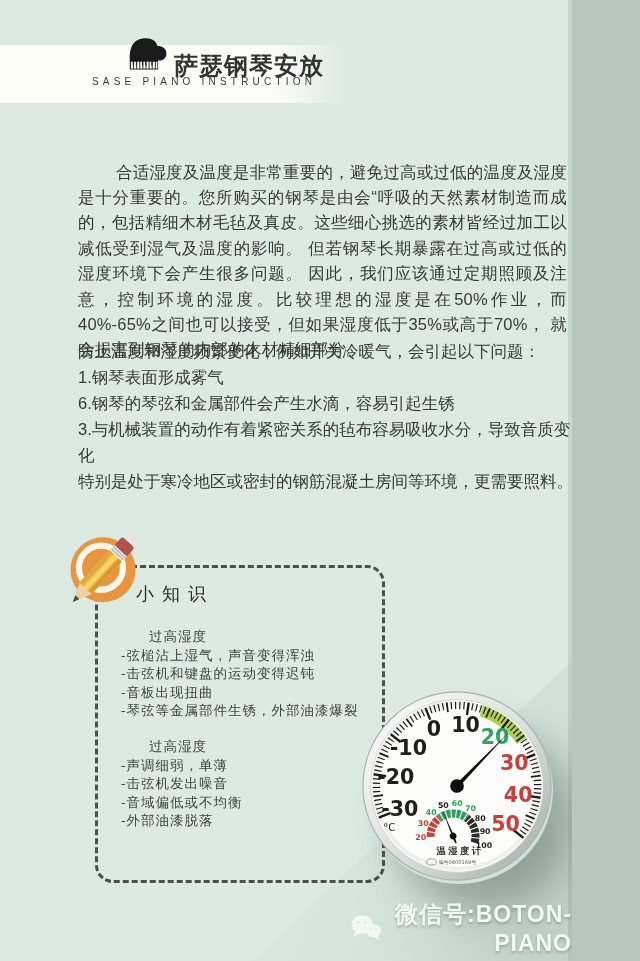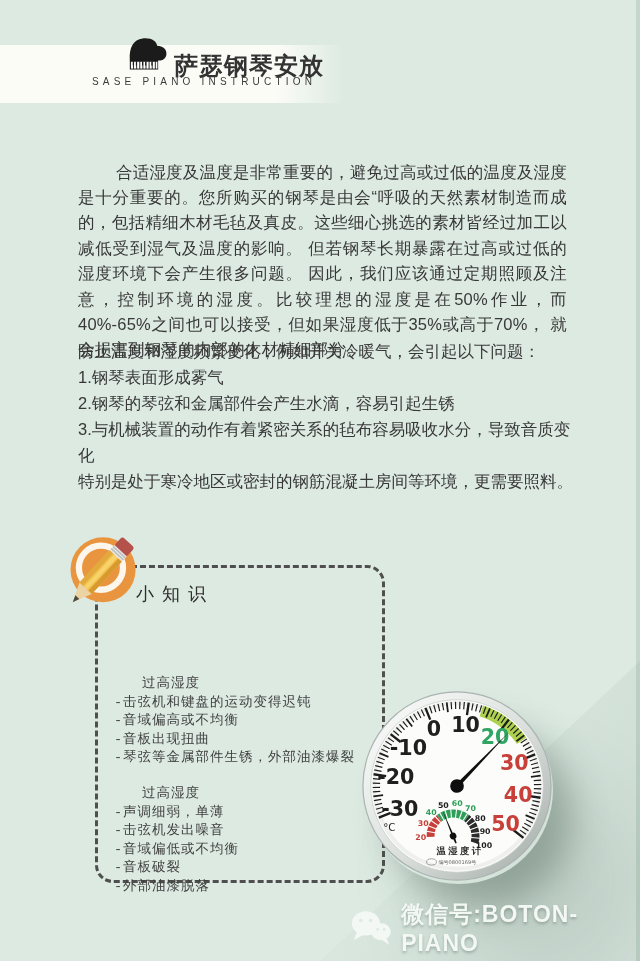--- a/index.html
+++ b/index.html
@@ -1,16 +1,16 @@
 <!DOCTYPE html>
 <html><head>
 <meta charset="utf-8">
 <style>
   html,body{margin:0;padding:0;background:#b9c6bf;}
-  #page{position:relative;width:640px;height:961px;background:#dceae2;overflow:hidden;
+  #page{position:relative;width:572px;height:961px;background:#dceae2;overflow:hidden;
         font-family:"Liberation Sans",sans-serif;}
   
   #edge-strip{position:absolute;right:0;top:0;width:4px;height:100%;background:#c5d7cc;}
   
   #corner-shadow{position:absolute;right:0;bottom:0;width:320px;height:300px;
         background:linear-gradient(115deg,rgba(125,145,135,0) 10%,rgba(115,135,125,0.12) 90%);
         clip-path:polygon(100% 0,100% 100%,0 100%);z-index:1;}
   
   #header-band{position:absolute;left:0;top:45px;width:345px;height:58px;
         background:linear-gradient(to right,#fcfcf7 80%,rgba(252,252,247,0));z-index:2;}
@@ -22,34 +22,34 @@
   
   #paragraph-1{position:absolute;left:78px;top:143px;width:489px;font-size:16.5px;
         line-height:25.4px;color:#383838;text-align:justify;text-indent:38px;letter-spacing:.2px;z-index:2;}
   #paragraph-2{position:absolute;left:78px;top:338px;width:500px;font-size:16.5px;
         line-height:26px;color:#383838;z-index:2;}
   
   #tips-box{position:absolute;left:95px;top:565px;width:290px;height:318px;
         border:3px dashed #4f4f4f;border-radius:18px;box-sizing:border-box;z-index:2;}
   #tips-title{position:absolute;left:38px;top:14px;font-size:18px;color:#2e2e2e;
         letter-spacing:8px;font-family:"Liberation Serif",serif;text-align:center;}
-  #tips-content{position:absolute;left:16px;top:60px;width:270px;
-        font-family:Liberation Mono, monospace;font-size:13.5px;line-height:18.6px;
-        color:#3f3f3f;letter-spacing:1px;margin-top:47px;}
+  #tips-content{position:absolute;left:23px;top:60px;width:270px;
+        font-family:Liberation Serif, serif;font-size:13.5px;line-height:18.6px;
+        color:#3f3f3f;letter-spacing:1px;}
   .tips-heading{padding-left:28px;}
   .tips-gap{height:17px;}
   #pencil-icon{position:absolute;left:64px;top:532px;width:76px;height:84px;z-index:4;}
   
   #gauge-wrap{position:absolute;left:359px;top:688px;width:196px;height:196px;z-index:5;}
   #gauge-wrap .shadow{position:absolute;left:6px;top:8px;width:188px;height:188px;border-radius:50%;
         box-shadow:22px 26px 34px -2px rgba(70,92,80,.38),70px 90px 90px rgba(70,92,80,.15);}
   #gauge-svg{position:absolute;left:0;top:0;}
   text{font-family:"DejaVu Sans","Liberation Sans",sans-serif;}
   
-  #footer{position:absolute;left:350px;top:906px;height:44px;display:flex;align-items:center;z-index:6;}
+  #footer{position:absolute;left:350px;top:906px;height:44px;display:flex;align-items:center;z-index:6;text-align:right;}
   #wechat-label{font-size:23px;font-weight:700;color:#f3f8f4;letter-spacing:1px;
         text-shadow:0 2px 3px rgba(95,115,105,.45);margin-left:8px;}
 </style>
 </head>
 <body>
 
 <div id="page">
 
   <div id="corner-shadow"></div>
   <div id="edge-strip"></div>
@@ -73,39 +73,38 @@
     <rect x="18.8" y="28.5" width="1.2" height="4.2" fill="#1b1b1b"></rect>
     <rect x="25.6" y="28.5" width="1.2" height="4.2" fill="#1b1b1b"></rect>
   </svg>
   <div id="header-title">萨瑟钢琴安放</div>
   <div id="header-subtitle">SASE PIANO INSTRUCTION</div>
 
   <p id="paragraph-1">合适湿度及温度是非常重要的，避免过高或过低的温度及湿度是十分重要的。您所购买的钢琴是由会“呼吸的天然素材制造而成的，包括精细木材毛毡及真皮。这些细心挑选的素材皆经过加工以减低受到湿气及温度的影响。 但若钢琴长期暴露在过高或过低的湿度环境下会产生很多问题。 因此，我们应该通过定期照顾及注意，控制环境的湿度。比较理想的湿度是在50%作业，而40%-65%之间也可以接受，但如果湿度低于35%或高于70%， 就会损害到钢琴的内部的木材精细部分。</p>
   <div id="paragraph-2">
     <div>防止温度和湿度频繁变化，例如开关冷暖气，会引起以下问题：</div>
     <div>1.钢琴表面形成雾气</div>
-    <div>2.钢琴的琴弦和金属部件会产生水滴，容易引起生锈</div>
+    <div>6.钢琴的琴弦和金属部件会产生水滴，容易引起生锈</div>
     <div>3.与机械装置的动作有着紧密关系的毡布容易吸收水分，导致音质变化</div>
     <div>特别是处于寒冷地区或密封的钢筋混凝土房间等环境，更需要照料。</div>
   </div>
 
   <div id="tips-box">
     <div id="tips-title">小知识</div>
     <div id="tips-content">
       <div class="tips-heading">过高湿度</div>
+      <div>-弦槌沾上湿气，声音变得浑浊</div>
       <div>-击弦机和键盘的运动变得迟钝</div>
-      <div>-音域偏高或不均衡</div>
       <div>-音板出现扭曲</div>
       <div>-琴弦等金属部件生锈，外部油漆爆裂</div>
       <div class="tips-gap"></div>
       <div class="tips-heading">过高湿度</div>
       <div>-声调细弱，单薄</div>
       <div>-击弦机发出噪音</div>
       <div>-音域偏低或不均衡</div>
-      <div>-音板破裂</div>
       <div>-外部油漆脱落</div>
     </div>
   </div>
 
   <svg id="pencil-icon" viewBox="0 0 70 80">
     <circle cx="36" cy="36" r="31" fill="#e9953f"></circle>
     <circle cx="34" cy="34" r="21" fill="none" stroke="#fdf6ec" stroke-width="6"></circle>
     <g transform="translate(33,39) rotate(43)">
       <rect x="-8" y="-40" width="16" height="12" rx="3" fill="#b5514b"></rect>
       <rect x="-8" y="-29" width="16" height="7" fill="#e6e6e4"></rect>

